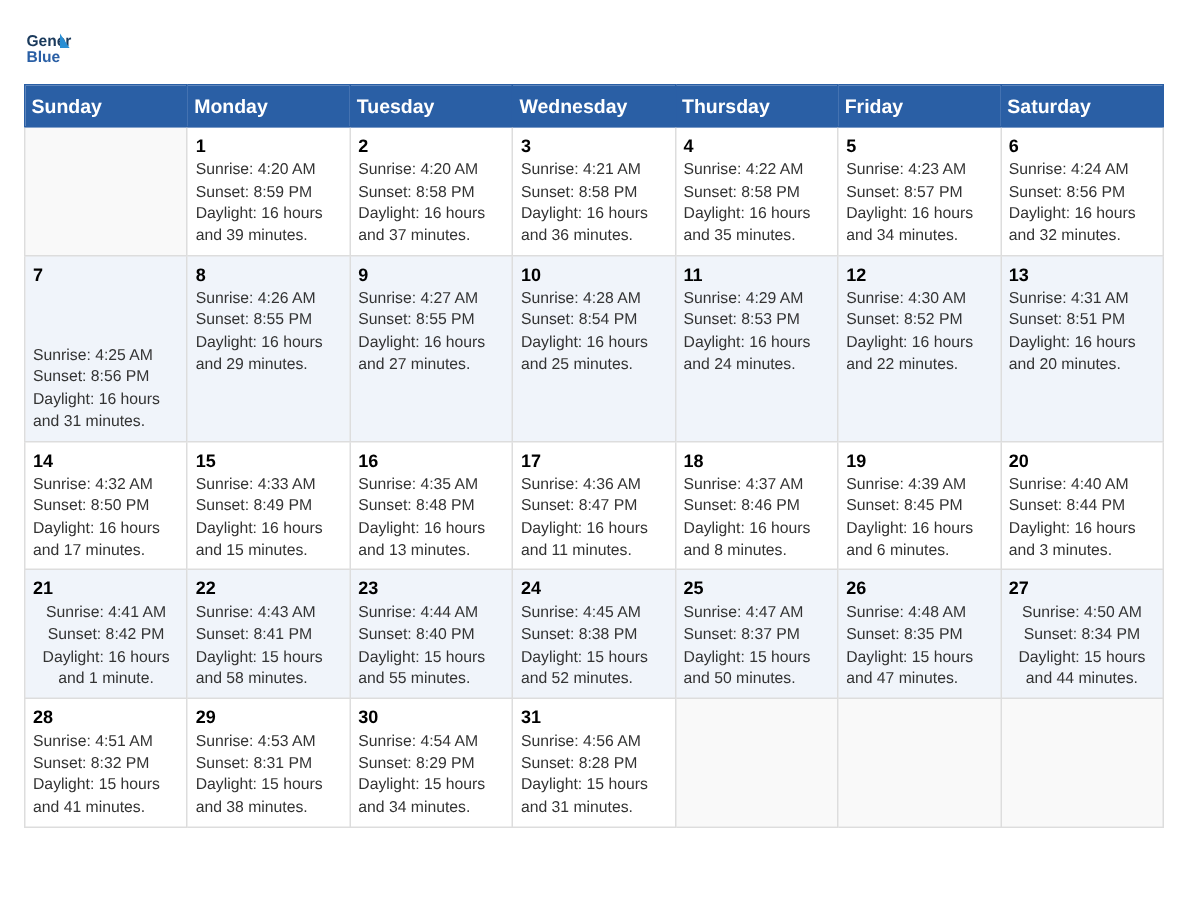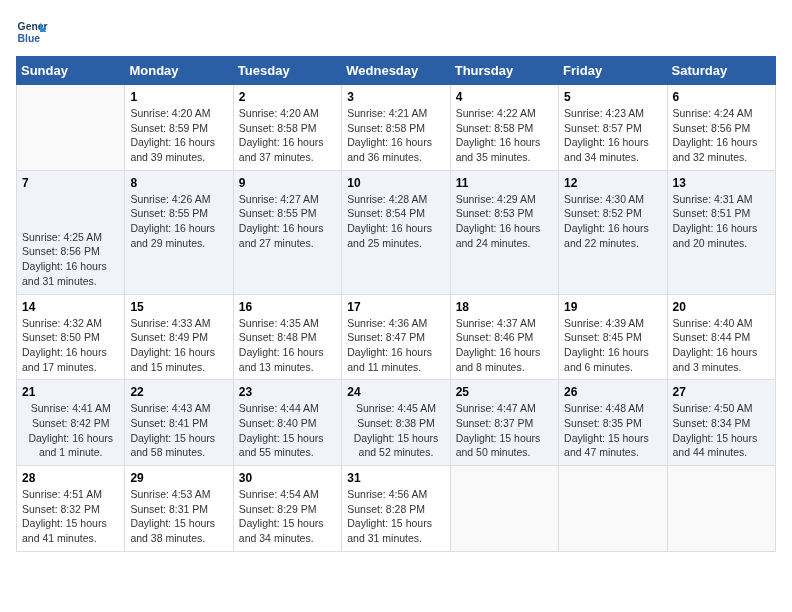--- a/index.html
+++ b/index.html
@@ -289,42 +289,42 @@
         </td>
         <td>
           <div class="day-number">23</div>
           <div class="day-info" style="white-space: pre-line;">Sunrise: 4:44 AM
 Sunset: 8:40 PM
 Daylight: 15 hours
 and 55 minutes.</div>
         </td>
         <td>
           <div class="day-number">24</div>
-          <div class="day-info" style="white-space: pre-line; text-align: center;">Sunrise: 4:45 AM
+          <div class="day-info" style="white-space: pre-line;">Sunrise: 4:45 AM
 Sunset: 8:38 PM
 Daylight: 15 hours
 and 52 minutes.</div>
         </td>
         <td>
           <div class="day-number">25</div>
           <div class="day-info" style="white-space: pre-line;">Sunrise: 4:47 AM
 Sunset: 8:37 PM
 Daylight: 15 hours
 and 50 minutes.</div>
         </td>
         <td>
           <div class="day-number">26</div>
           <div class="day-info" style="white-space: pre-line;">Sunrise: 4:48 AM
 Sunset: 8:35 PM
 Daylight: 15 hours
 and 47 minutes.</div>
         </td>
         <td>
           <div class="day-number">27</div>
-          <div class="day-info" style="white-space: pre-line;">Sunrise: 4:50 AM
+          <div class="day-info" style="white-space: pre-line; text-align: center;">Sunrise: 4:50 AM
 Sunset: 8:34 PM
 Daylight: 15 hours
 and 44 minutes.</div>
         </td>
       </tr>
       <tr>
         <td>
           <div class="day-number">28</div>
           <div class="day-info" style="white-space: pre-line;">Sunrise: 4:51 AM
 Sunset: 8:32 PM

